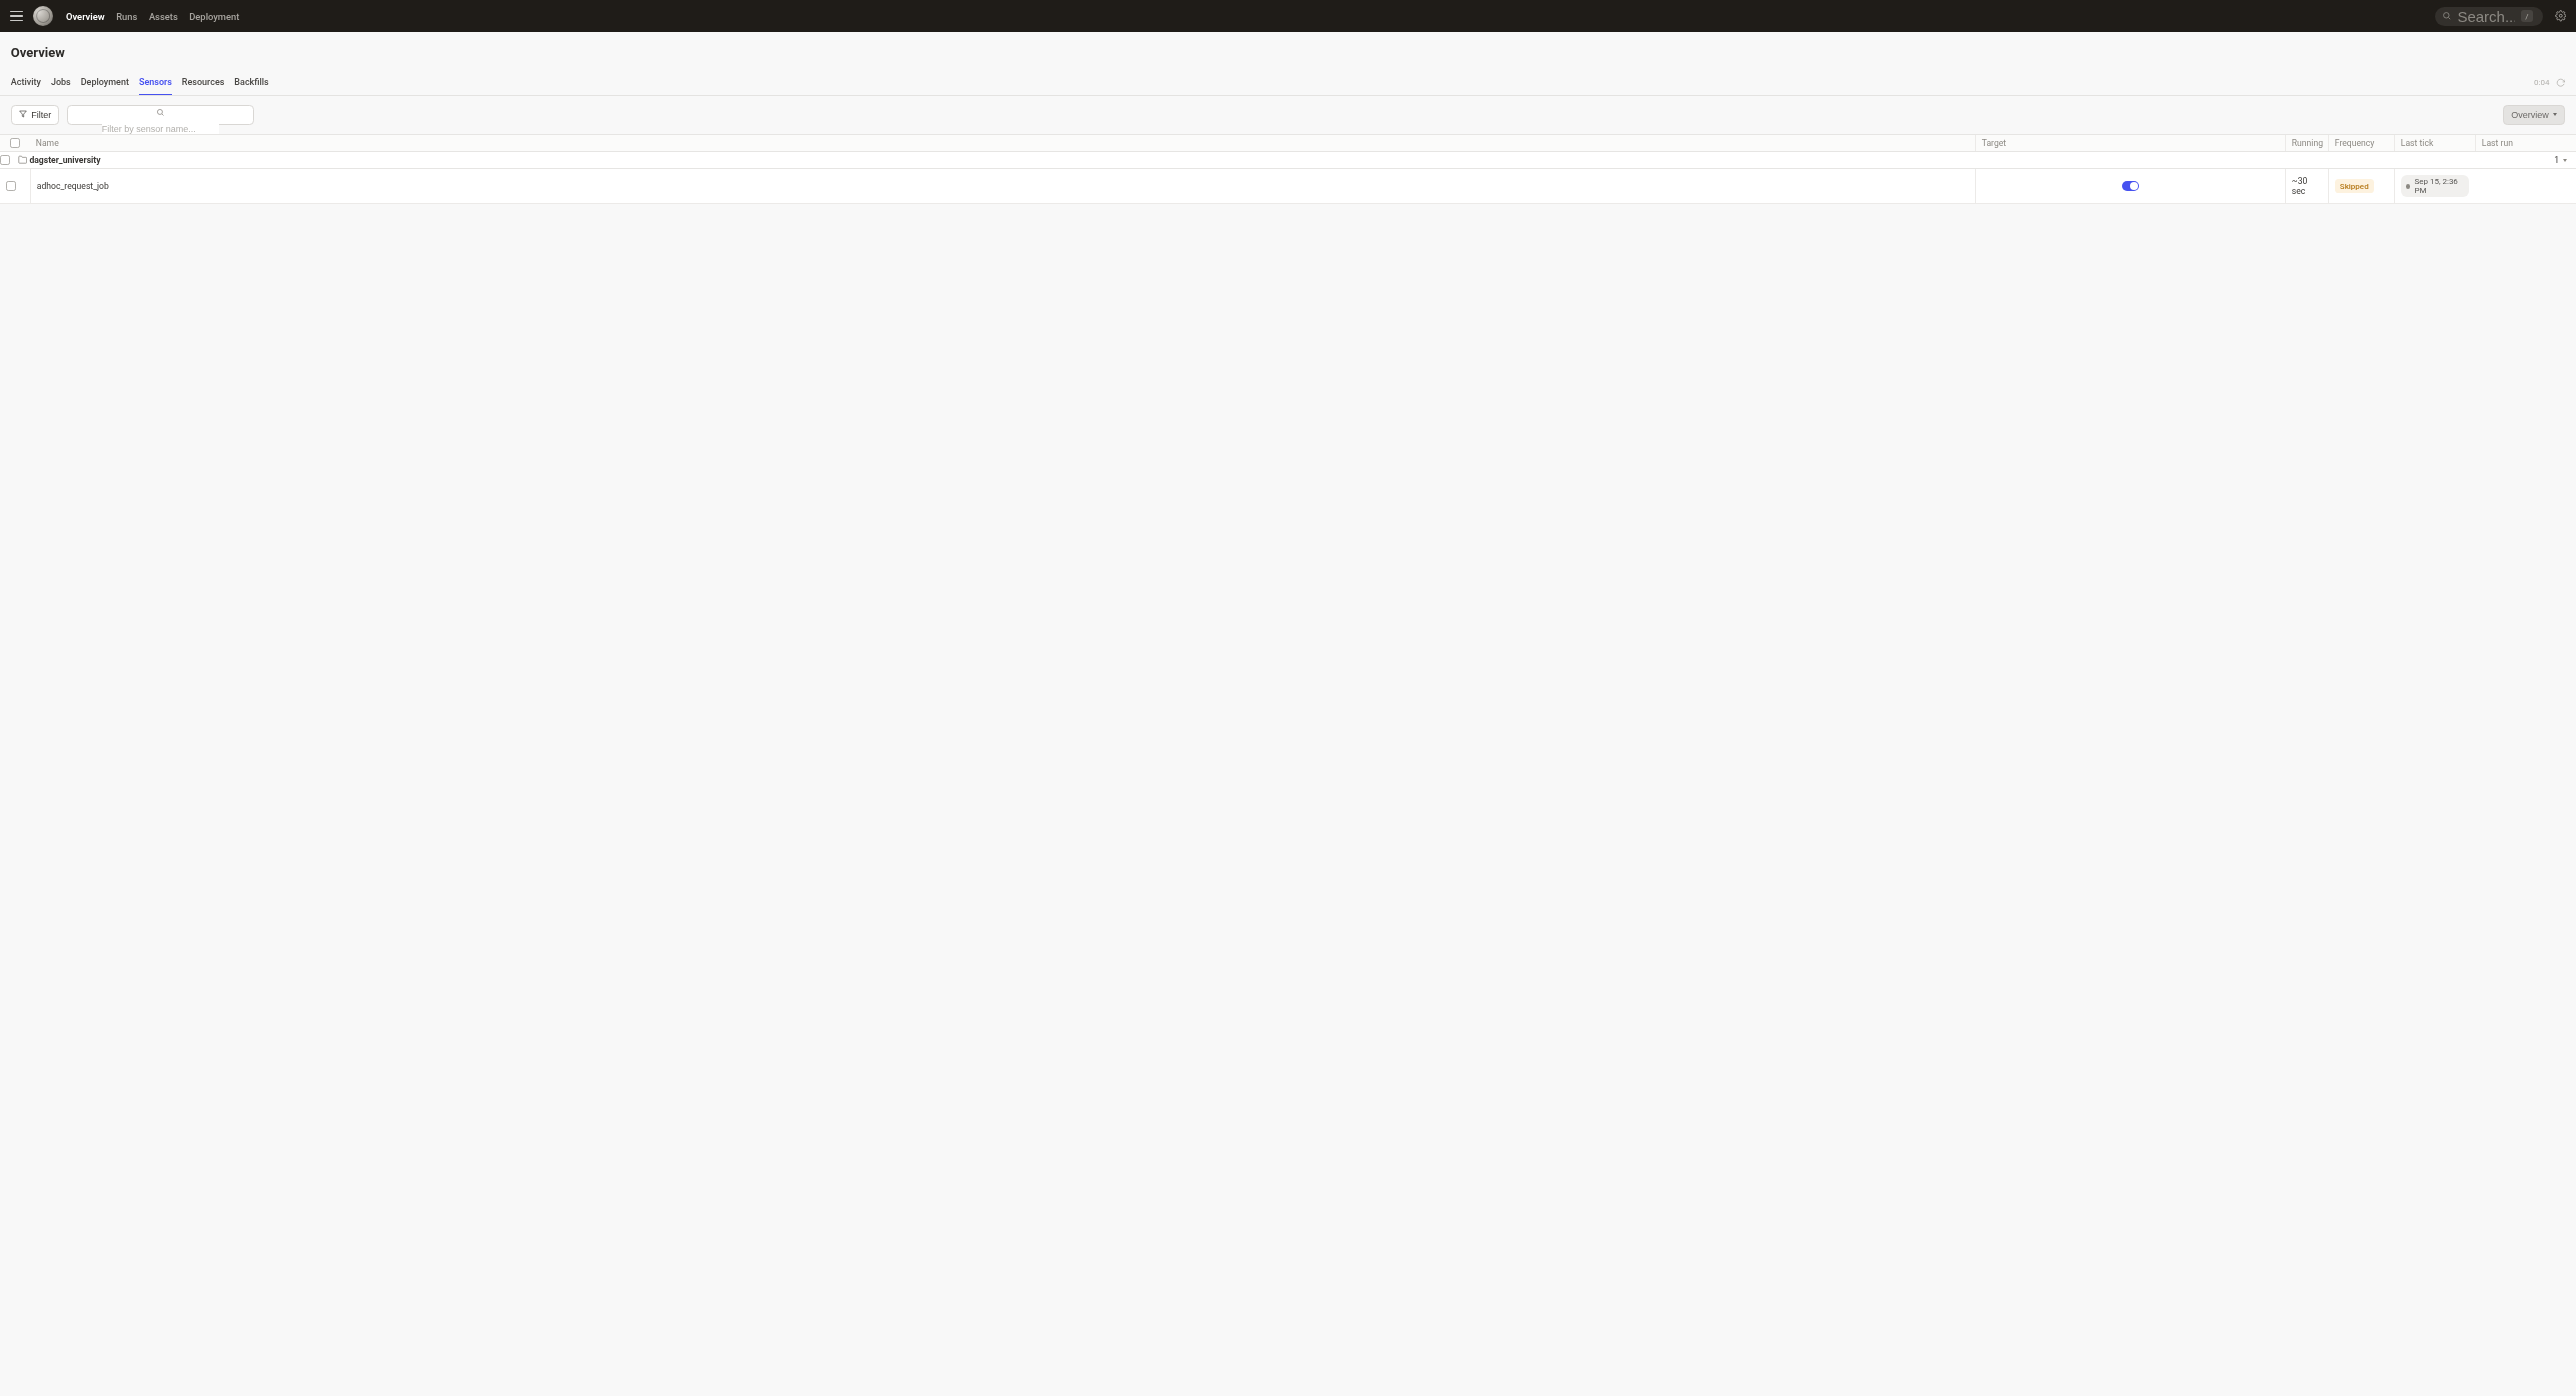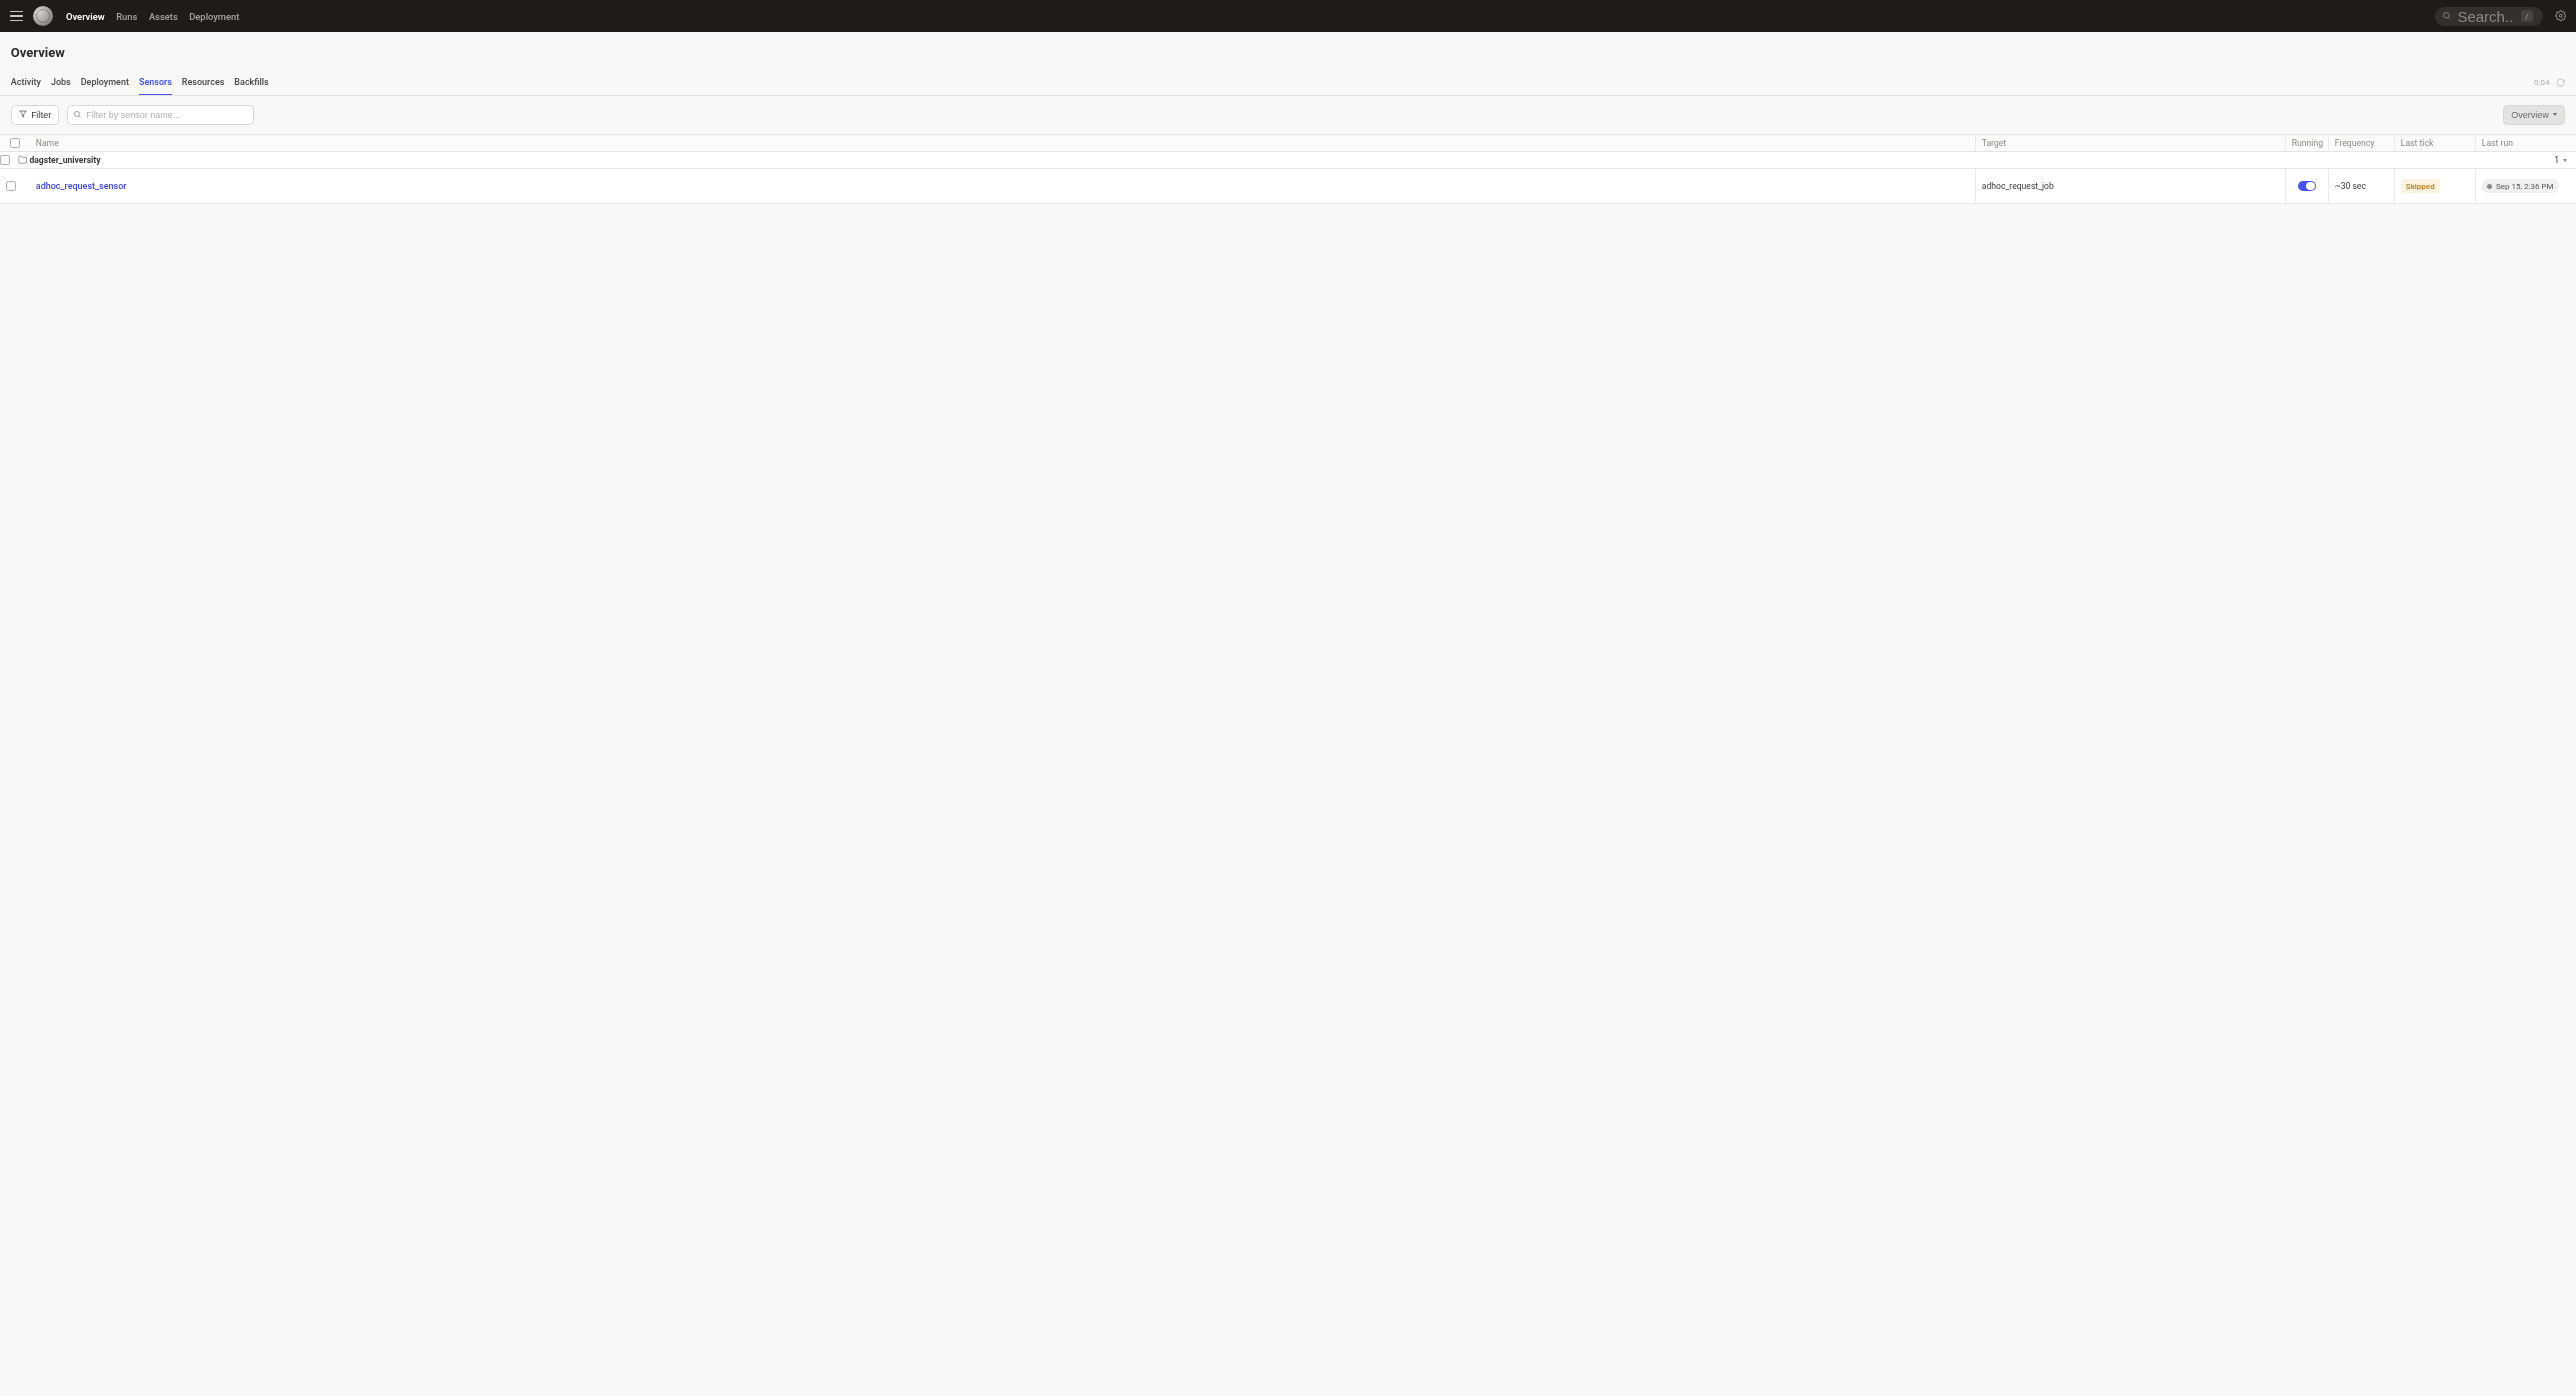--- a/index.html
+++ b/index.html
@@ -31,21 +31,21 @@
     .tabs-row { display: flex; align-items: center; border-bottom: 0.7px solid #e4e3e1; margin-top: 10px; padding: 0 10.8px; }
     .tabs { display: flex; gap: 10px; }
     .tab { font-size: 9px; color: #4a4845; padding: 7.2px 0; cursor: pointer; border-bottom: 1.4px solid transparent; font-weight: 500; }
     .tab.active { color: #4752f0; border-bottom-color: #4752f0; font-weight: 600; }
     .tabs-right { margin-left: auto; display: flex; align-items: flex-start; gap: 5.8px; color: #b2b0ac; font-size: 8px; }
     .refresh-icon { width: 10px; height: 10px; display: flex; align-items: center; justify-content: center; cursor: pointer; }
 
     
     .toolbar { display: flex; align-items: center; padding: 8.6px 10.8px; gap: 7.2px; }
     .btn { display: inline-flex; align-items: center; gap: 4.3px; background: #ffffff; border: 0.7px solid #d9d7d4; border-radius: 4.3px; padding: 3.6px 7.2px; font-size: 9px; color: #3a3835; cursor: pointer; }
-    .filter-input { display: flex; align-items: center; gap: 4.3px; border: 0.7px solid #d9d7d4; border-radius: 4.3px; background: #fff; padding: 0 5.8px; height: 20px; width: 187px; }
+    .filter-input { display: flex; align-items: center; gap: 4.3px; border: 0.7px solid #d9d7d4; border-radius: 4.3px; background: #fff; padding: 0 5.8px; height: 20px; width: 187px; flex-direction: column; }
     .filter-input input { border: none; outline: none; font-size: 9px; flex: 1; }
     .filter-input input::placeholder { color: #b2b0ac; }
     .toolbar-spacer { flex: 1 1 auto; }
     .actions-btn { background: #e4e3e1; border: 0.7px solid #d9d7d4; color: #6b6966; }
     .chev-down { width: 0; height: 0; border-left: 2.9px solid transparent; border-right: 2.9px solid transparent; border-top: 3.6px solid currentColor; display: inline-block; }
 
     
     .table { border-top: 0.7px solid #e6e5e3; }
     .thead, .group-row, .trow { display: grid; grid-template-columns: 30px 1fr 310px 43px 66px 81px 101px; align-items: center; font-size: 8.6px; }
     .thead { background: #fbfbfa; color: #8c8983; border-bottom: 0.7px solid #e6e5e3; height: 17.3px; }
@@ -188,21 +188,20 @@
     <div class="group-count-wrap">
       <span>1</span>
       <span class="chev-down"></span>
     </div>
   </div>
 
   <div class="trow">
     <div class="cell cb-cell">
         <div class="cb"></div>
       </div>
-    <div class="cell"><a class="link">adhoc_request_sensor</a></div>
     <div class="cell bl-f">
         <span class="target-text">adhoc_request_job</span>
       </div>
     <div class="cell bl-f">
         <div class="toggle"></div>
       </div>
     <div class="cell bl-f">
         <span class="freq-text">~30 sec</span>
       </div>
     <div class="cell bl-f">

